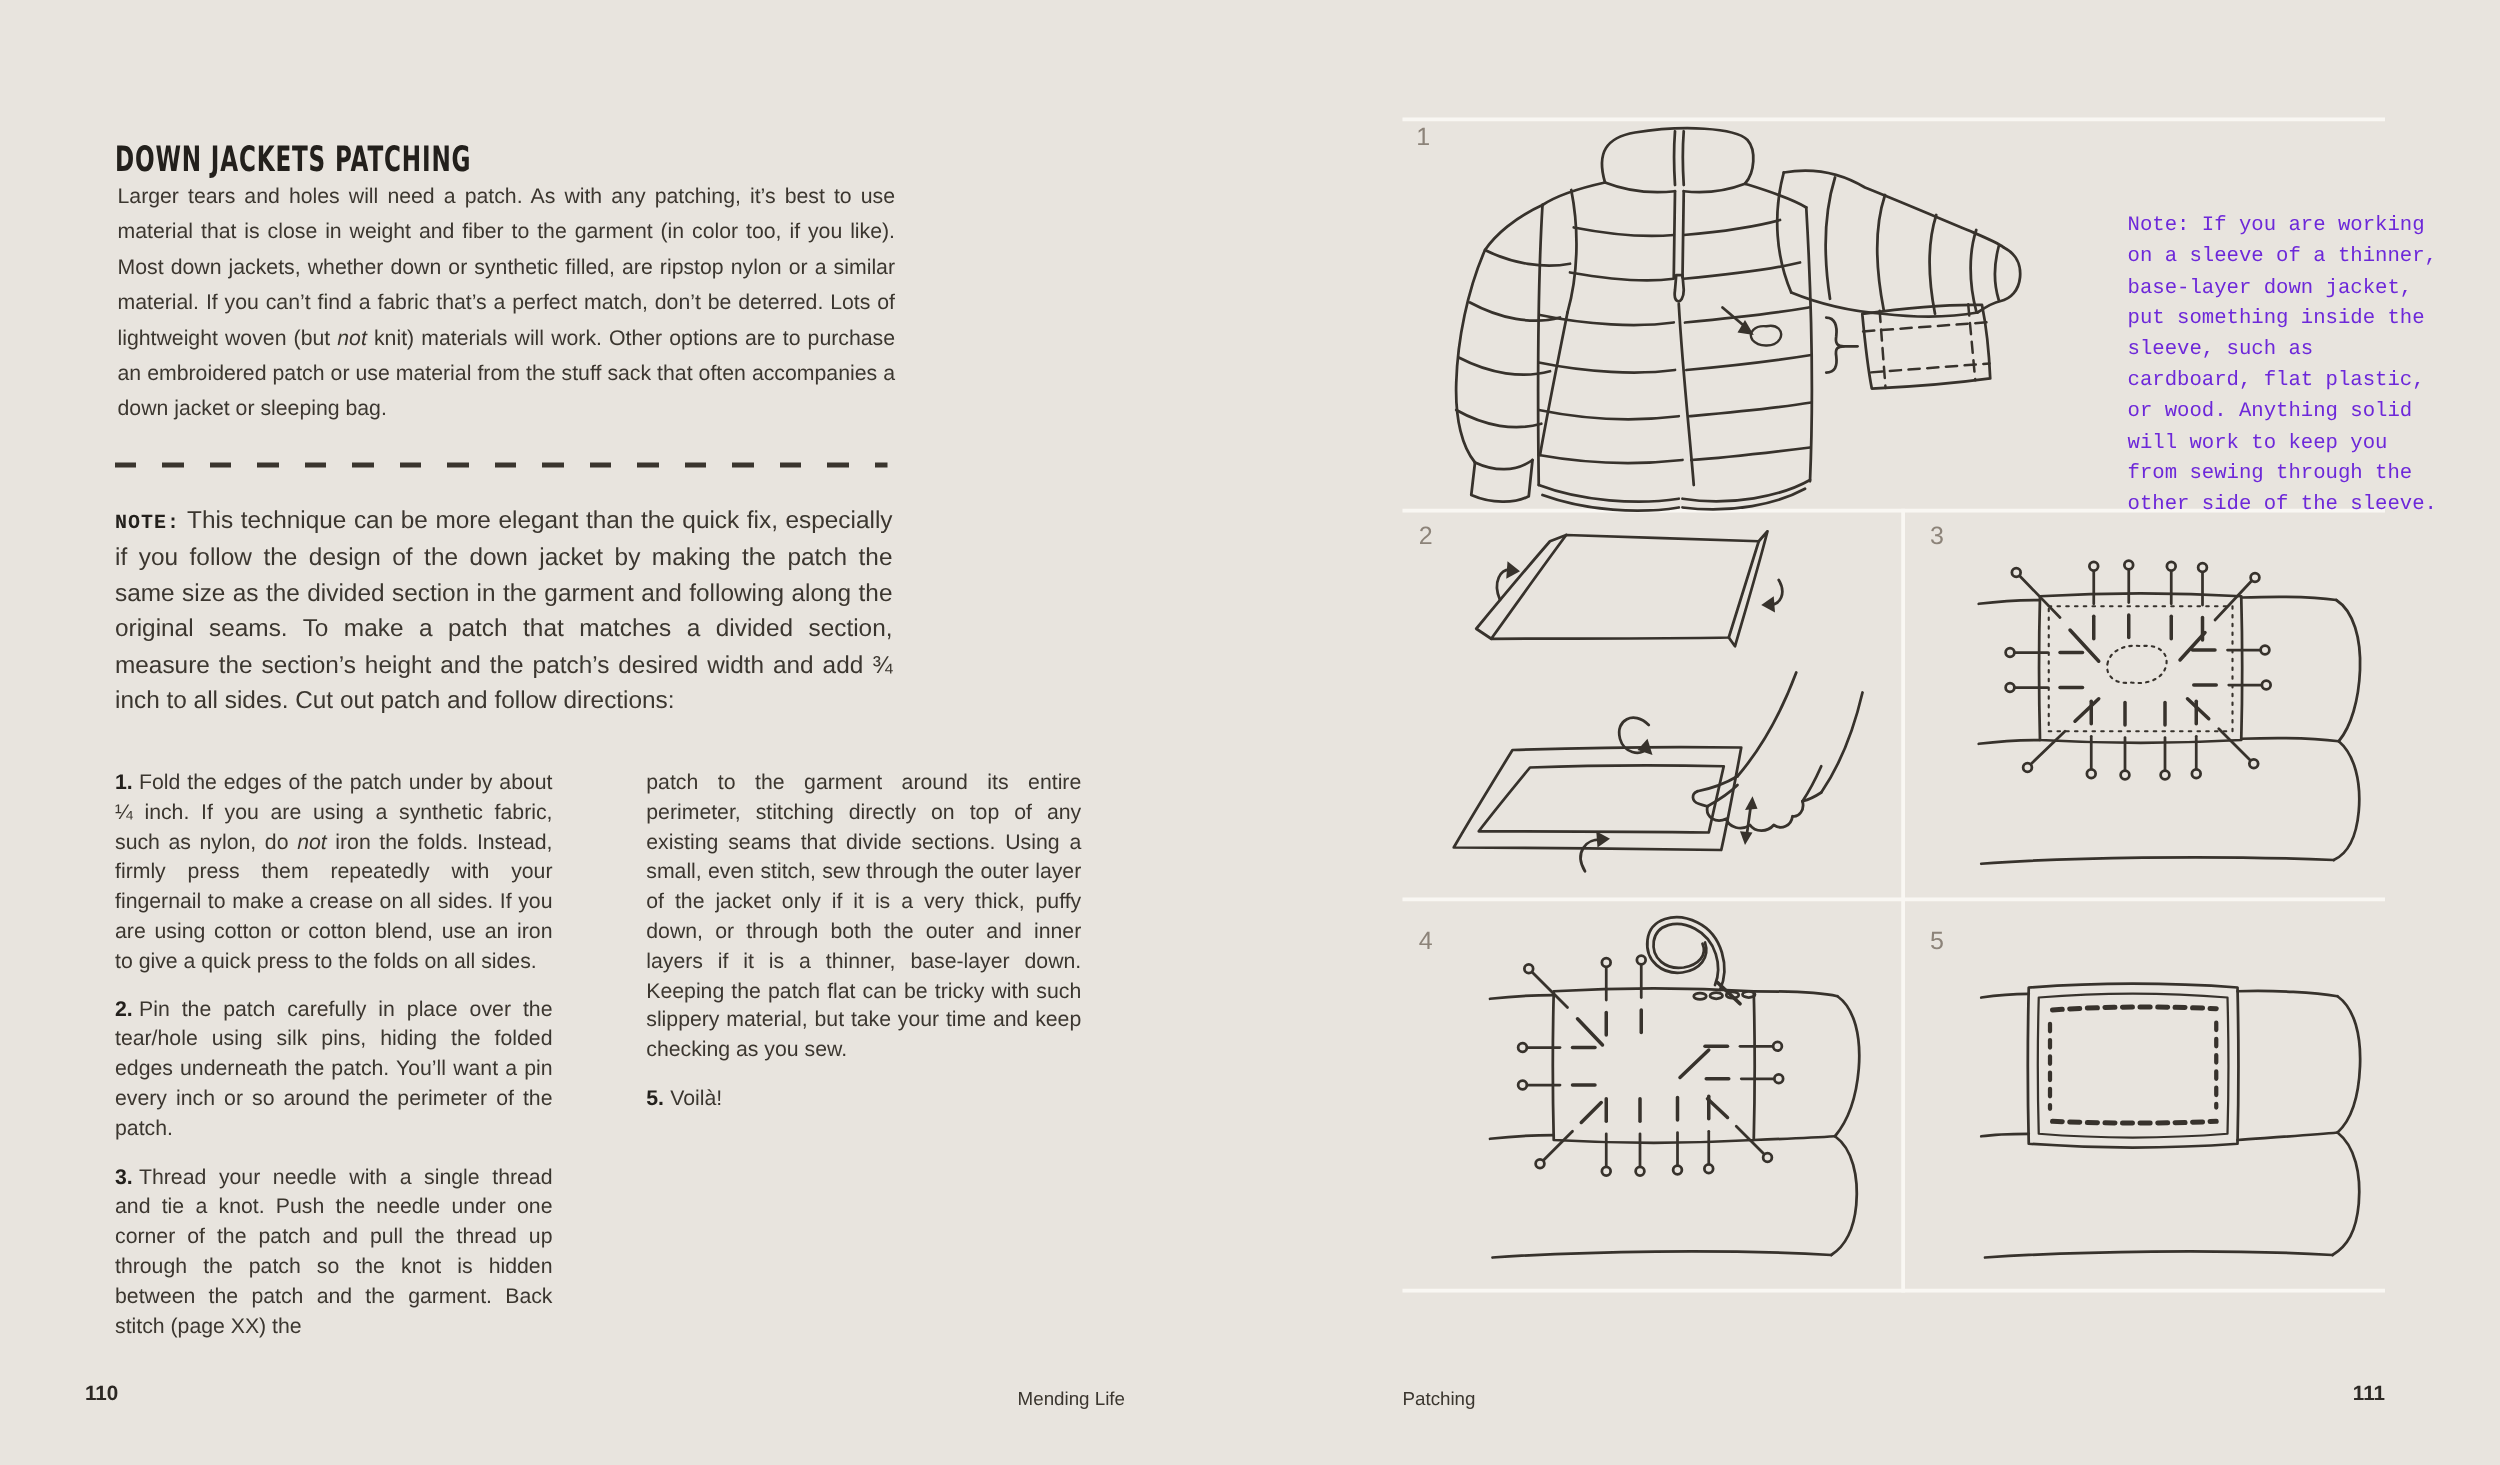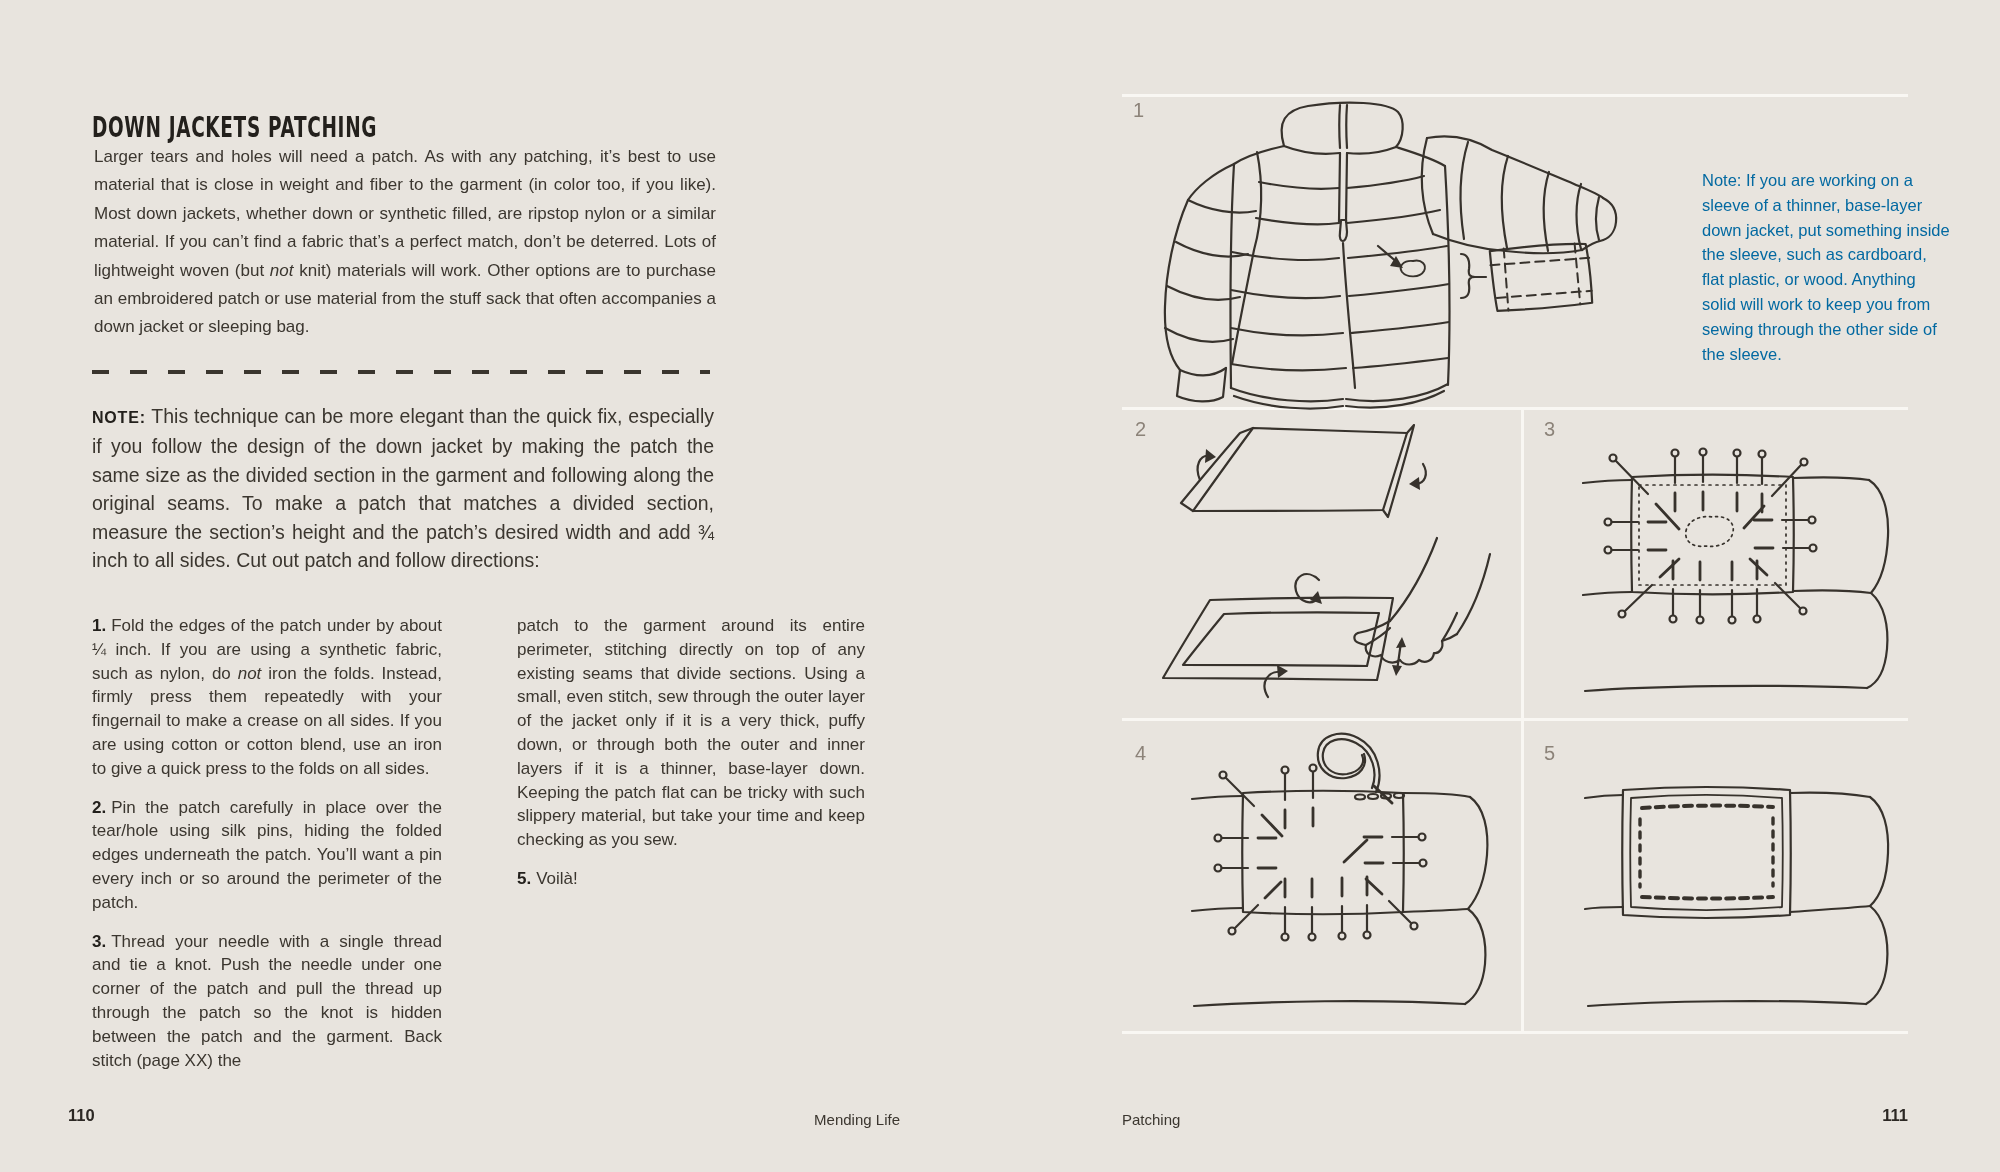--- a/index.html
+++ b/index.html
@@ -16,38 +16,38 @@
     left:92px;top:92px;
     font-family:"DejaVu Sans",sans-serif;
     font-weight:800;font-size:28px;letter-spacing:1px;
     color:#23201c;white-space:nowrap;
     transform:scaleX(0.66);transform-origin:0 50%;
   }
   .intro{left:92px;top:141px;width:622px;font-size:17px;line-height:28.4px;text-align:justify;margin:2px;color:#3b362f;}
   .divider{left:92px;top:370px;width:618px;height:3.5px;
     background:repeating-linear-gradient(90deg,#3a352e 0 17px,transparent 17px 38px);}
   .note{left:92px;top:402px;width:622px;font-size:19.5px;line-height:28.4px;text-align:justify;margin:0;color:#3b362f;}
-  .note-label{font-weight:700;font-size:16px;letter-spacing:0.8px;color:#23201c;}
+  .note-label{font-weight:700;font-size:16px;letter-spacing:0.8px;color:#23201c;font-family:Liberation Mono, monospace;}
   .col{font-size:17px;line-height:23.8px;text-align:justify;color:#3b362f;}
   .col1{left:92px;top:614px;width:350px;}
   .col2{left:517px;top:614px;width:348px;}
   .step{margin:0 0 15px 0;}
   .num{font-weight:700;color:#23201c;margin-right:5px;}
   em{font-style:italic;}
   .folio{font-size:16.5px;font-weight:700;color:#2c2824;}
   .folio-left{left:68px;top:1106px;}
   .folio-right{left:1860px;top:1106px;width:48px;text-align:right;}
   .running{font-size:15px;color:#3b362f;}
   .rt-left{left:750px;top:1111px;width:150px;text-align:right;}
   .rt-right{left:1122px;top:1111px;}
   
   .hrule{left:1122px;width:786px;height:3px;background:#f9f7f3;}
   .vrule{left:1521px;top:407px;width:3px;height:627px;background:#f9f7f3;}
   .panel-num{font-size:20px;font-weight:500;color:#8c8379;}
-  .sleeve-note{left:1702px;top:168px;width:250px;font-size:16.5px;line-height:24.8px;margin:0;color:#0369a1;}
+  .sleeve-note{left:1702px;top:168px;width:250px;font-size:16.5px;line-height:24.8px;margin:0;color:#6d28d9;font-family:Liberation Mono, monospace;}
   svg{display:block;}
   .ink{stroke:#37322c;fill:none;stroke-width:2.2;stroke-linecap:round;stroke-linejoin:round;}
   .ink-fill{fill:#37322c;stroke:none;}
 </style>
 </head>
 <body>
 
 <section>
 
   <h1 class="abs title">DOWN JACKETS PATCHING</h1>

